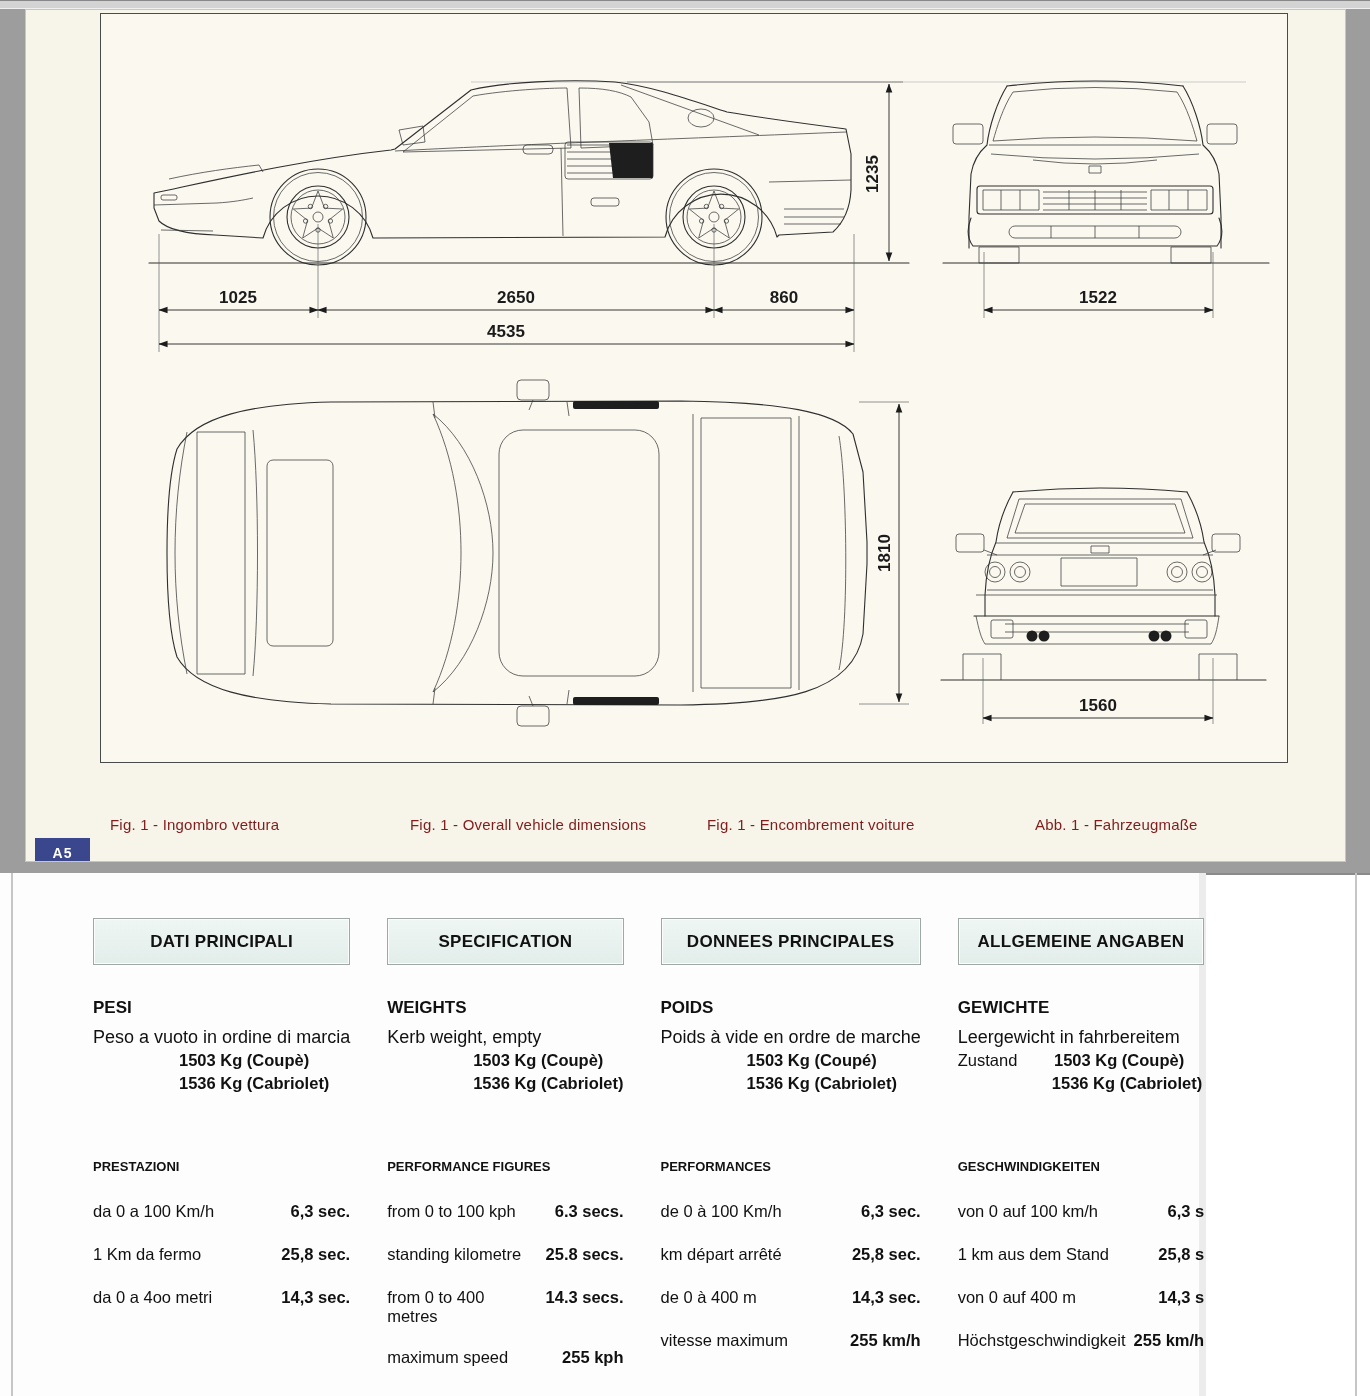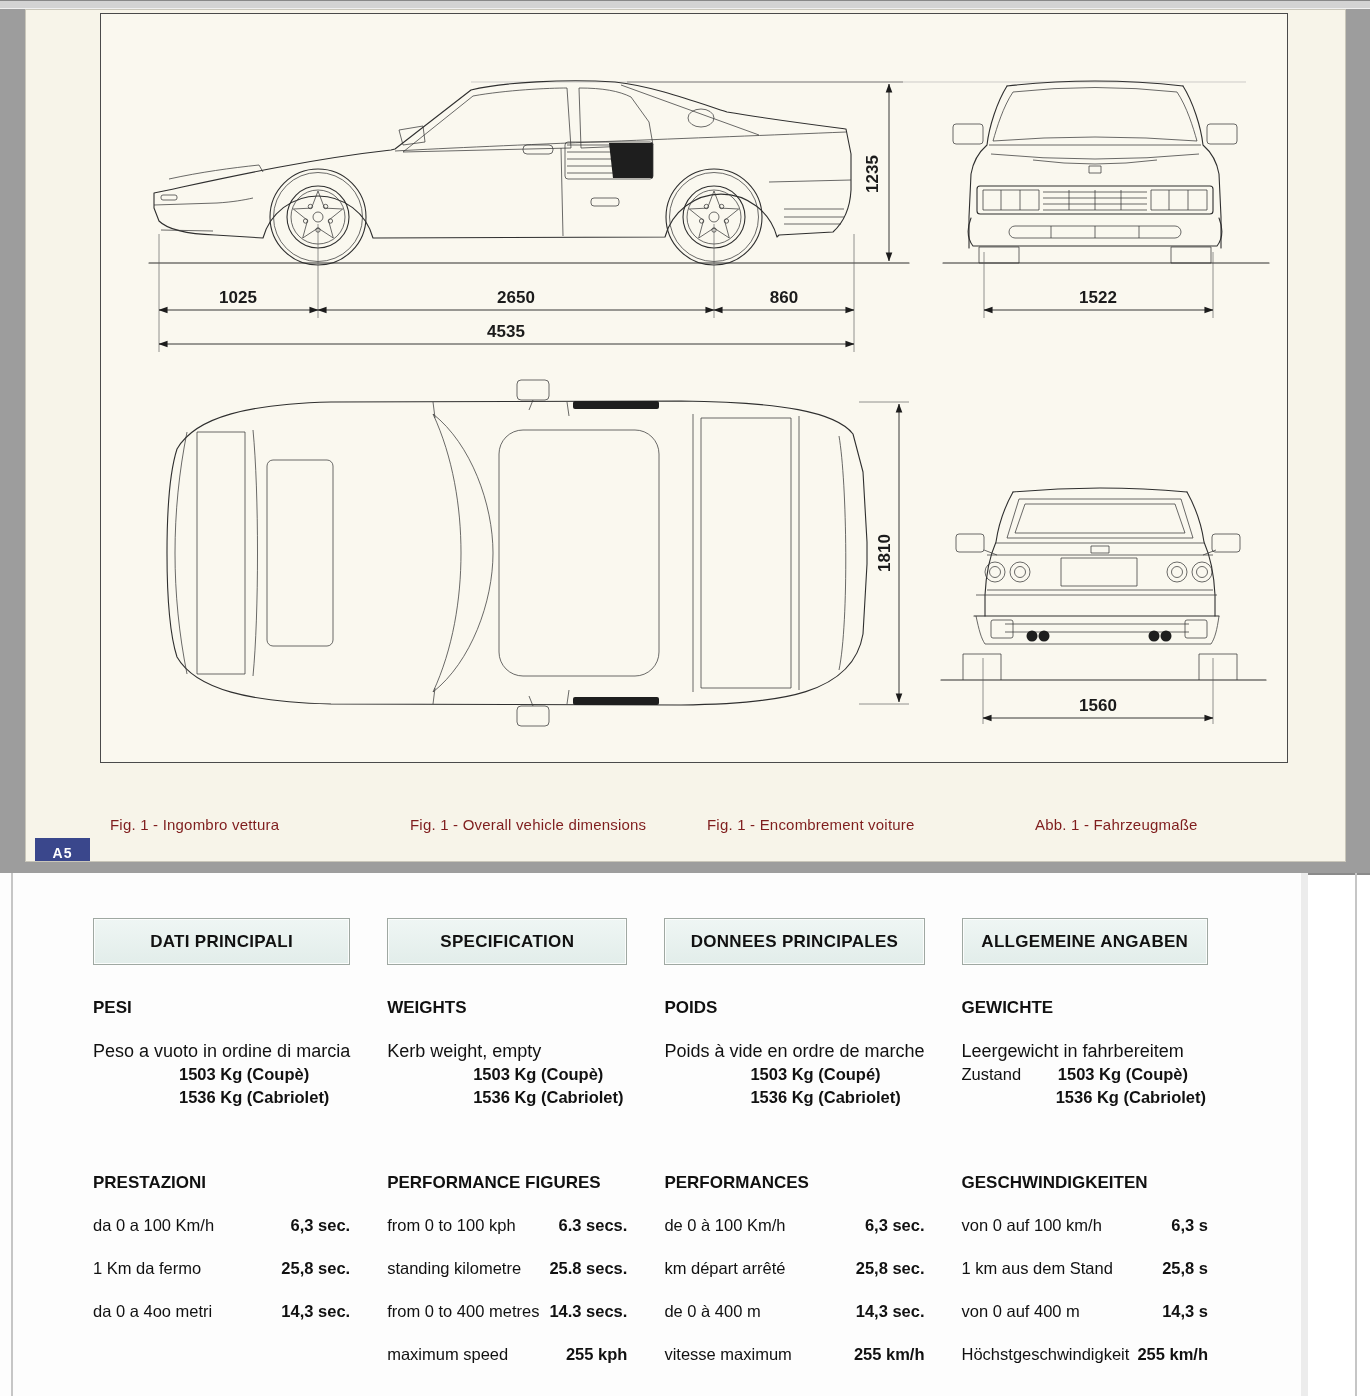--- a/index.html
+++ b/index.html
@@ -19,36 +19,36 @@
          font-weight:bold;font-size:14px;text-align:center;line-height:30px;letter-spacing:1px;}
   
   .o {stroke:#2f2f2f;fill:none;stroke-width:1.1;stroke-linejoin:round;stroke-linecap:round;}
   .t {stroke:#3a3a3a;fill:none;stroke-width:.75;stroke-linejoin:round;}
   .dl{stroke:#232323;fill:none;stroke-width:.9;}
   .xl{stroke:#5a5a5a;fill:none;stroke-width:.65;}
   .lt{stroke:#b9b9b9;fill:none;stroke-width:.7;}
   .dk{fill:#1e1e1e;stroke:none;}
   .dim{font:bold 17px "Liberation Sans",sans-serif;fill:#1b1b1b;text-anchor:middle;}
   
-  .page-bottom{position:absolute;left:0;top:873px;width:1308px;height:523px;background:#fdfdfd;color:#111;}
+  .page-bottom{position:absolute;left:0;top:873px;width:1206px;height:523px;background:#fdfdfd;color:#111;}
   .rule-l{position:absolute;left:11px;top:0;bottom:0;width:2px;background:#c6c6c6;}
   .rule-r{position:absolute;left:1355px;top:0;bottom:0;width:2px;background:#c6c6c6;}
   .edge-r{position:absolute;right:0;top:0;bottom:0;width:7px;background:#ececec;}
   .spec{position:relative;display:grid;grid-template-columns:repeat(4,1fr);column-gap:37px;padding:45px 100px 0 93px;}
   .hdr{height:45px;border:1px solid #9fa8a2;background:linear-gradient(#eff6f4,#e2edea);
        box-shadow:inset 0 0 0 1px #fbfdfc;display:flex;align-items:center;justify-content:center;
        font-weight:bold;font-size:17px;letter-spacing:.3px;margin-bottom:33px;white-space:nowrap;}
-  .wt{font-weight:bold;font-size:17px;height:21px;margin-bottom:21px;}
+  .wt{font-weight:bold;font-size:17px;height:21px;margin-bottom:7px;}
   .wlab{font-size:18px;height:23px;line-height:23px;white-space:nowrap;}
   .wline{display:flex;font-size:16.5px;height:23px;line-height:23px;padding-left:86px;font-weight:bold;white-space:nowrap;}
   .wpfx{font-weight:normal;}
   .col-de .wline1{padding-left:0;}
   .col-de .wline1 b{margin-left:auto;padding-right:20px;font-weight:bold;}
   .col-de .wline2{padding-left:0;justify-content:flex-end;padding-right:2px;}
-  .pt{font-weight:bold;font-size:17px;margin-top:64px;height:21px;white-space:nowrap;}
+  .pt{font-weight:bold;font-size:13px;margin-top:64px;height:21px;white-space:nowrap;}
   .prow{display:flex;justify-content:space-between;align-items:baseline;margin-top:22px;min-height:21px;font-size:16.5px;}
   .prow .lab{white-space:pre-line;}
   .prow .val{font-weight:bold;white-space:nowrap;margin-left:8px;}
   .prow-last{margin-top:20px;align-items:flex-end;}
 </style>
 </head>
 <body>
 
 <div class="top-chrome">
   <div class="top-strip"></div>

